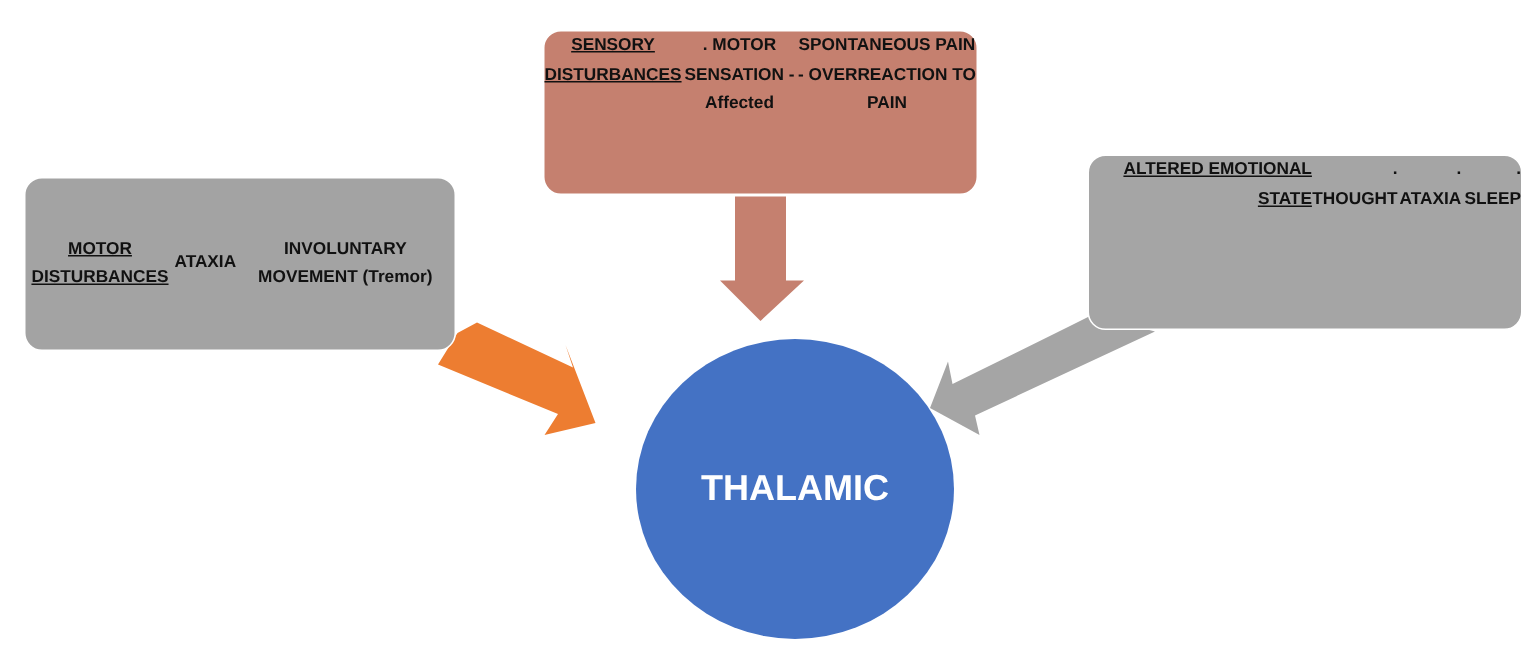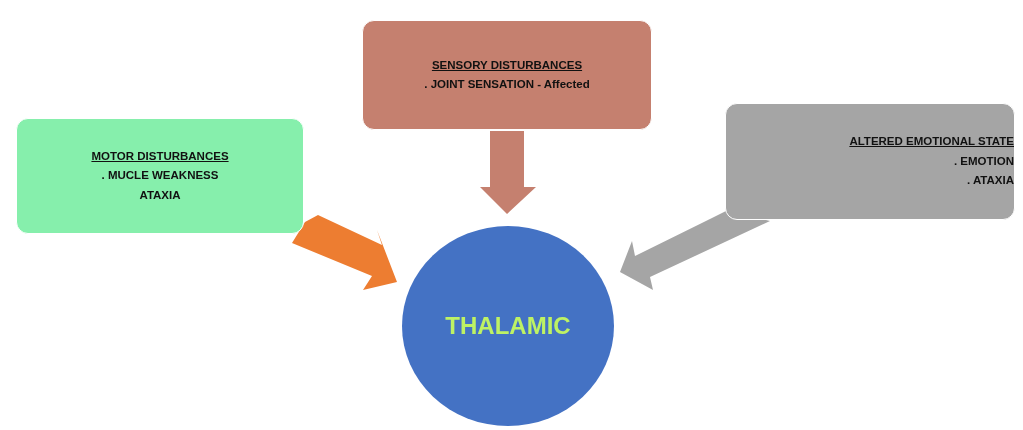--- a/index.html
+++ b/index.html
@@ -2,54 +2,56 @@
 <html><head>
 <meta charset="utf-8">
 <style>
   html, body { margin: 0; padding: 0; background: #ffffff; }
   body { width: 1023px; height: 430px; position: relative; overflow: hidden;
          font-family: "Liberation Sans", sans-serif; }
   svg.arrows { position: absolute; left: 0; top: 0; width: 1023px; height: 430px; }
   .box { position: absolute; border-radius: 12px; border: 1px solid #ffffff;
          box-sizing: border-box; text-align: center; color: #111;
          font-weight: bold; font-size: 11.5px; line-height: 19.5px;
-         display: flex; flex-direction: column; justify-content: center; }
+         display: flex; flex-direction: row; justify-content: center; }
   .box .title { text-decoration: underline; }
-  #motor { left: 16px; top: 118px; width: 288px; height: 116px; background: #86efac; }
+  #motor { left: 16px; top: 118px; width: 288px; height: 116px; background: #a3a3a3; align-items: center; }
   #sensory { left: 362px; top: 20px; width: 290px; height: 110px; background: #c5806f; }
   #emotion { left: 725px; top: 103px; width: 290px; height: 117px; background: #a5a5a5; text-align: right; }
-  .circle { position: absolute; left: 402px; top: 226px; width: 212px; height: 200px;
-            border-radius: 50%; background: #4472c4; color: #bef264;
+  .circle { position: absolute; left: 424px; top: 226px; width: 212px; height: 200px;
+            border-radius: 50%; background: #4472c4; color: #ffffff;
             display: flex; flex-direction: column; align-items: center; justify-content: center;
             font-weight: bold; font-size: 24px; line-height: 32px; text-align: center; }
 </style>
 </head>
 <body>
 
 <svg class="arrows" viewBox="0 0 1023 430">
 
   <polygon fill="#ed7d31" points="305,222 318,215 382,245 377,230 397,282 363,290 372,276 292,243"></polygon>
 
   <polygon fill="#c5806f" points="490,131 524,131 524,187 536,187 507,214 480,187 490,187"></polygon>
 
   <polygon fill="#a5a5a5" points="728,210 770,221 650,277 653,290 620,272 632,241 635,256 712,218"></polygon>
 </svg>
 
 <div class="box" id="motor">
   <div class="title">MOTOR DISTURBANCES</div>
-  <div>. MUCLE WEAKNESS</div>
   <div>ATAXIA</div>
+  <div>INVOLUNTARY MOVEMENT (Tremor)</div>
 </div>
 
 <div class="box" id="sensory">
   <div class="title">SENSORY DISTURBANCES</div>
-  <div>. JOINT SENSATION - Affected</div>
+  <div>. MOTOR SENSATION - Affected</div>
+  <div>SPONTANEOUS PAIN - OVERREACTION TO PAIN</div>
 </div>
 
 <div class="box" id="emotion">
   <div class="title">ALTERED EMOTIONAL STATE</div>
-  <div>. EMOTION</div>
+  <div>. THOUGHT</div>
   <div>. ATAXIA</div>
+  <div>. SLEEP</div>
 </div>
 
 <div class="circle">
   <div>THALAMIC</div>
 </div>
 
 </body></html>

